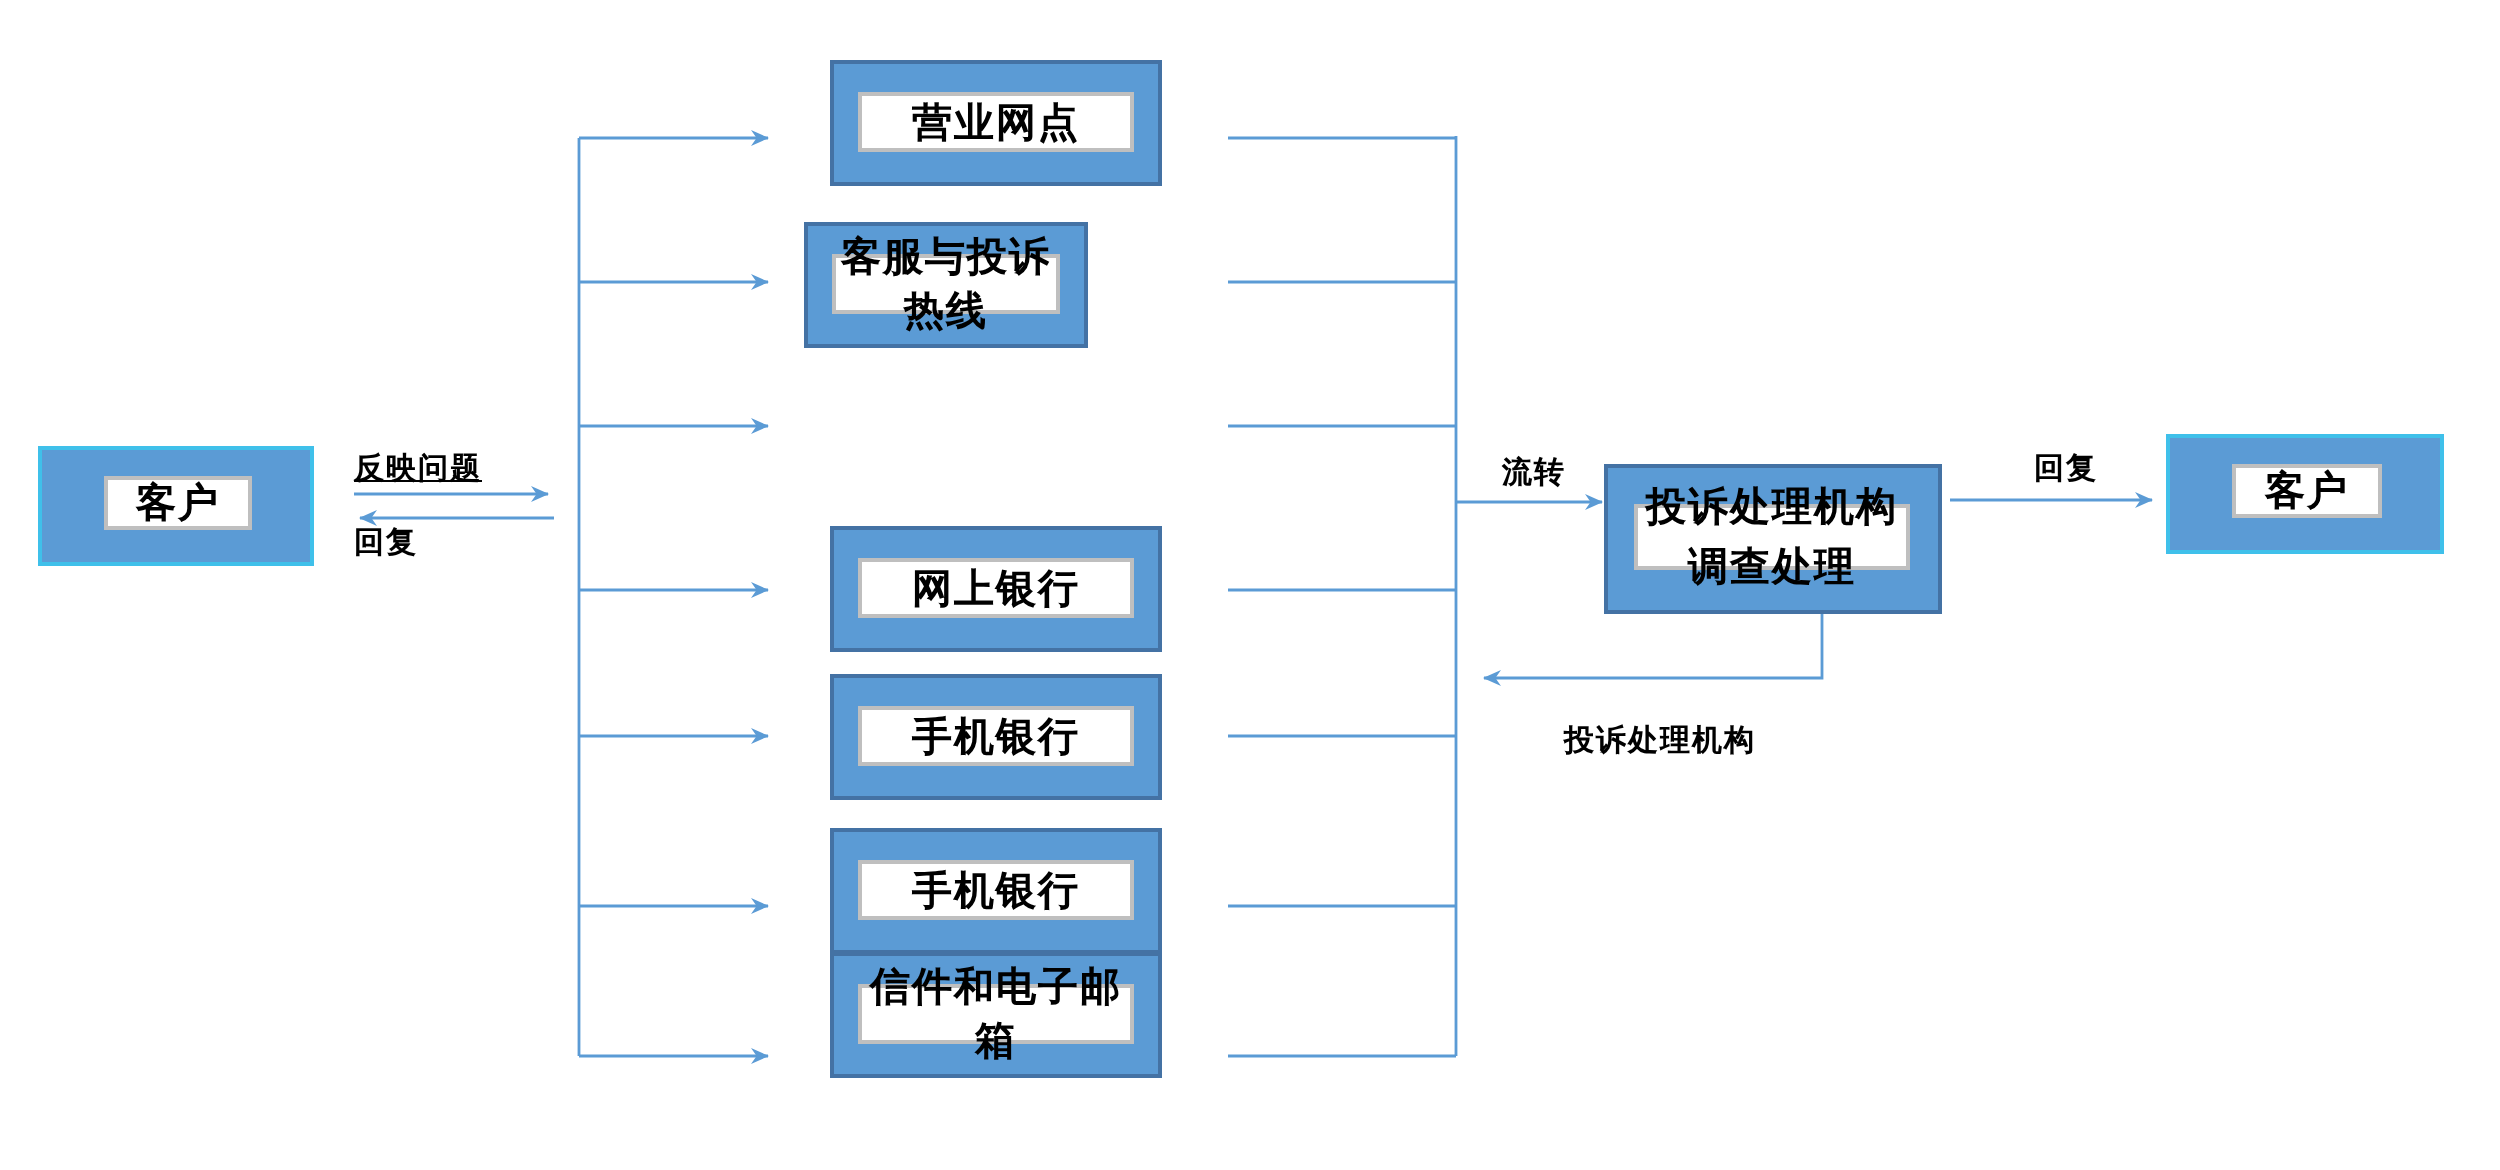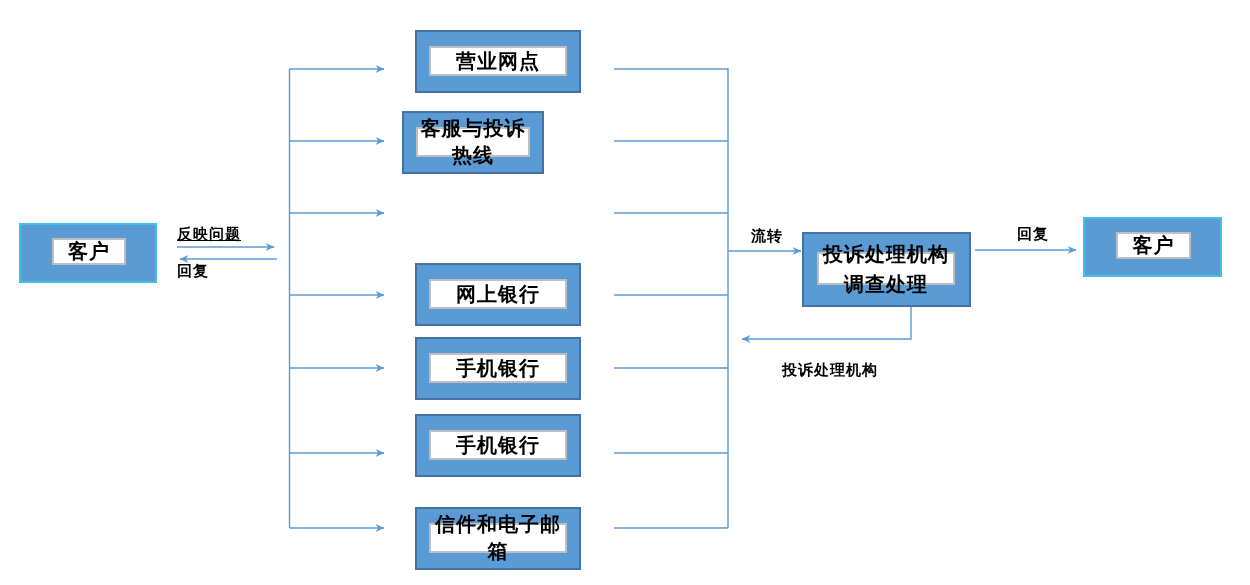--- a/index.html
+++ b/index.html
@@ -99,21 +99,21 @@
   </div>
   <div class="node channel" style="left:415px;top:263px;width:166px;height:63px;">
     <div class="inner">网上银行</div>
   </div>
   <div class="node channel" style="left:415px;top:337px;width:166px;height:63px;">
     <div class="inner">手机银行</div>
   </div>
   <div class="node channel" style="left:415px;top:414px;width:166px;height:63px;">
     <div class="inner">手机银行</div>
   </div>
-  <div class="node channel" style="left:415px;top:507px;width:166px;height:63px;">
+  <div class="node channel" style="left:415px;top:476px;width:166px;height:63px;">
     <div class="inner">信件和电子邮箱</div>
   </div>
 
   <div class="node processor" style="left:802px;top:194px;width:169px;height:75px;margin-top:38px;">
     <div class="inner">投诉处理机构
 调查处理</div>
   </div>
 
   <div class="node cust" style="left:1083px;top:217px;width:139px;height:60px;">
     <div class="inner">客户</div>

